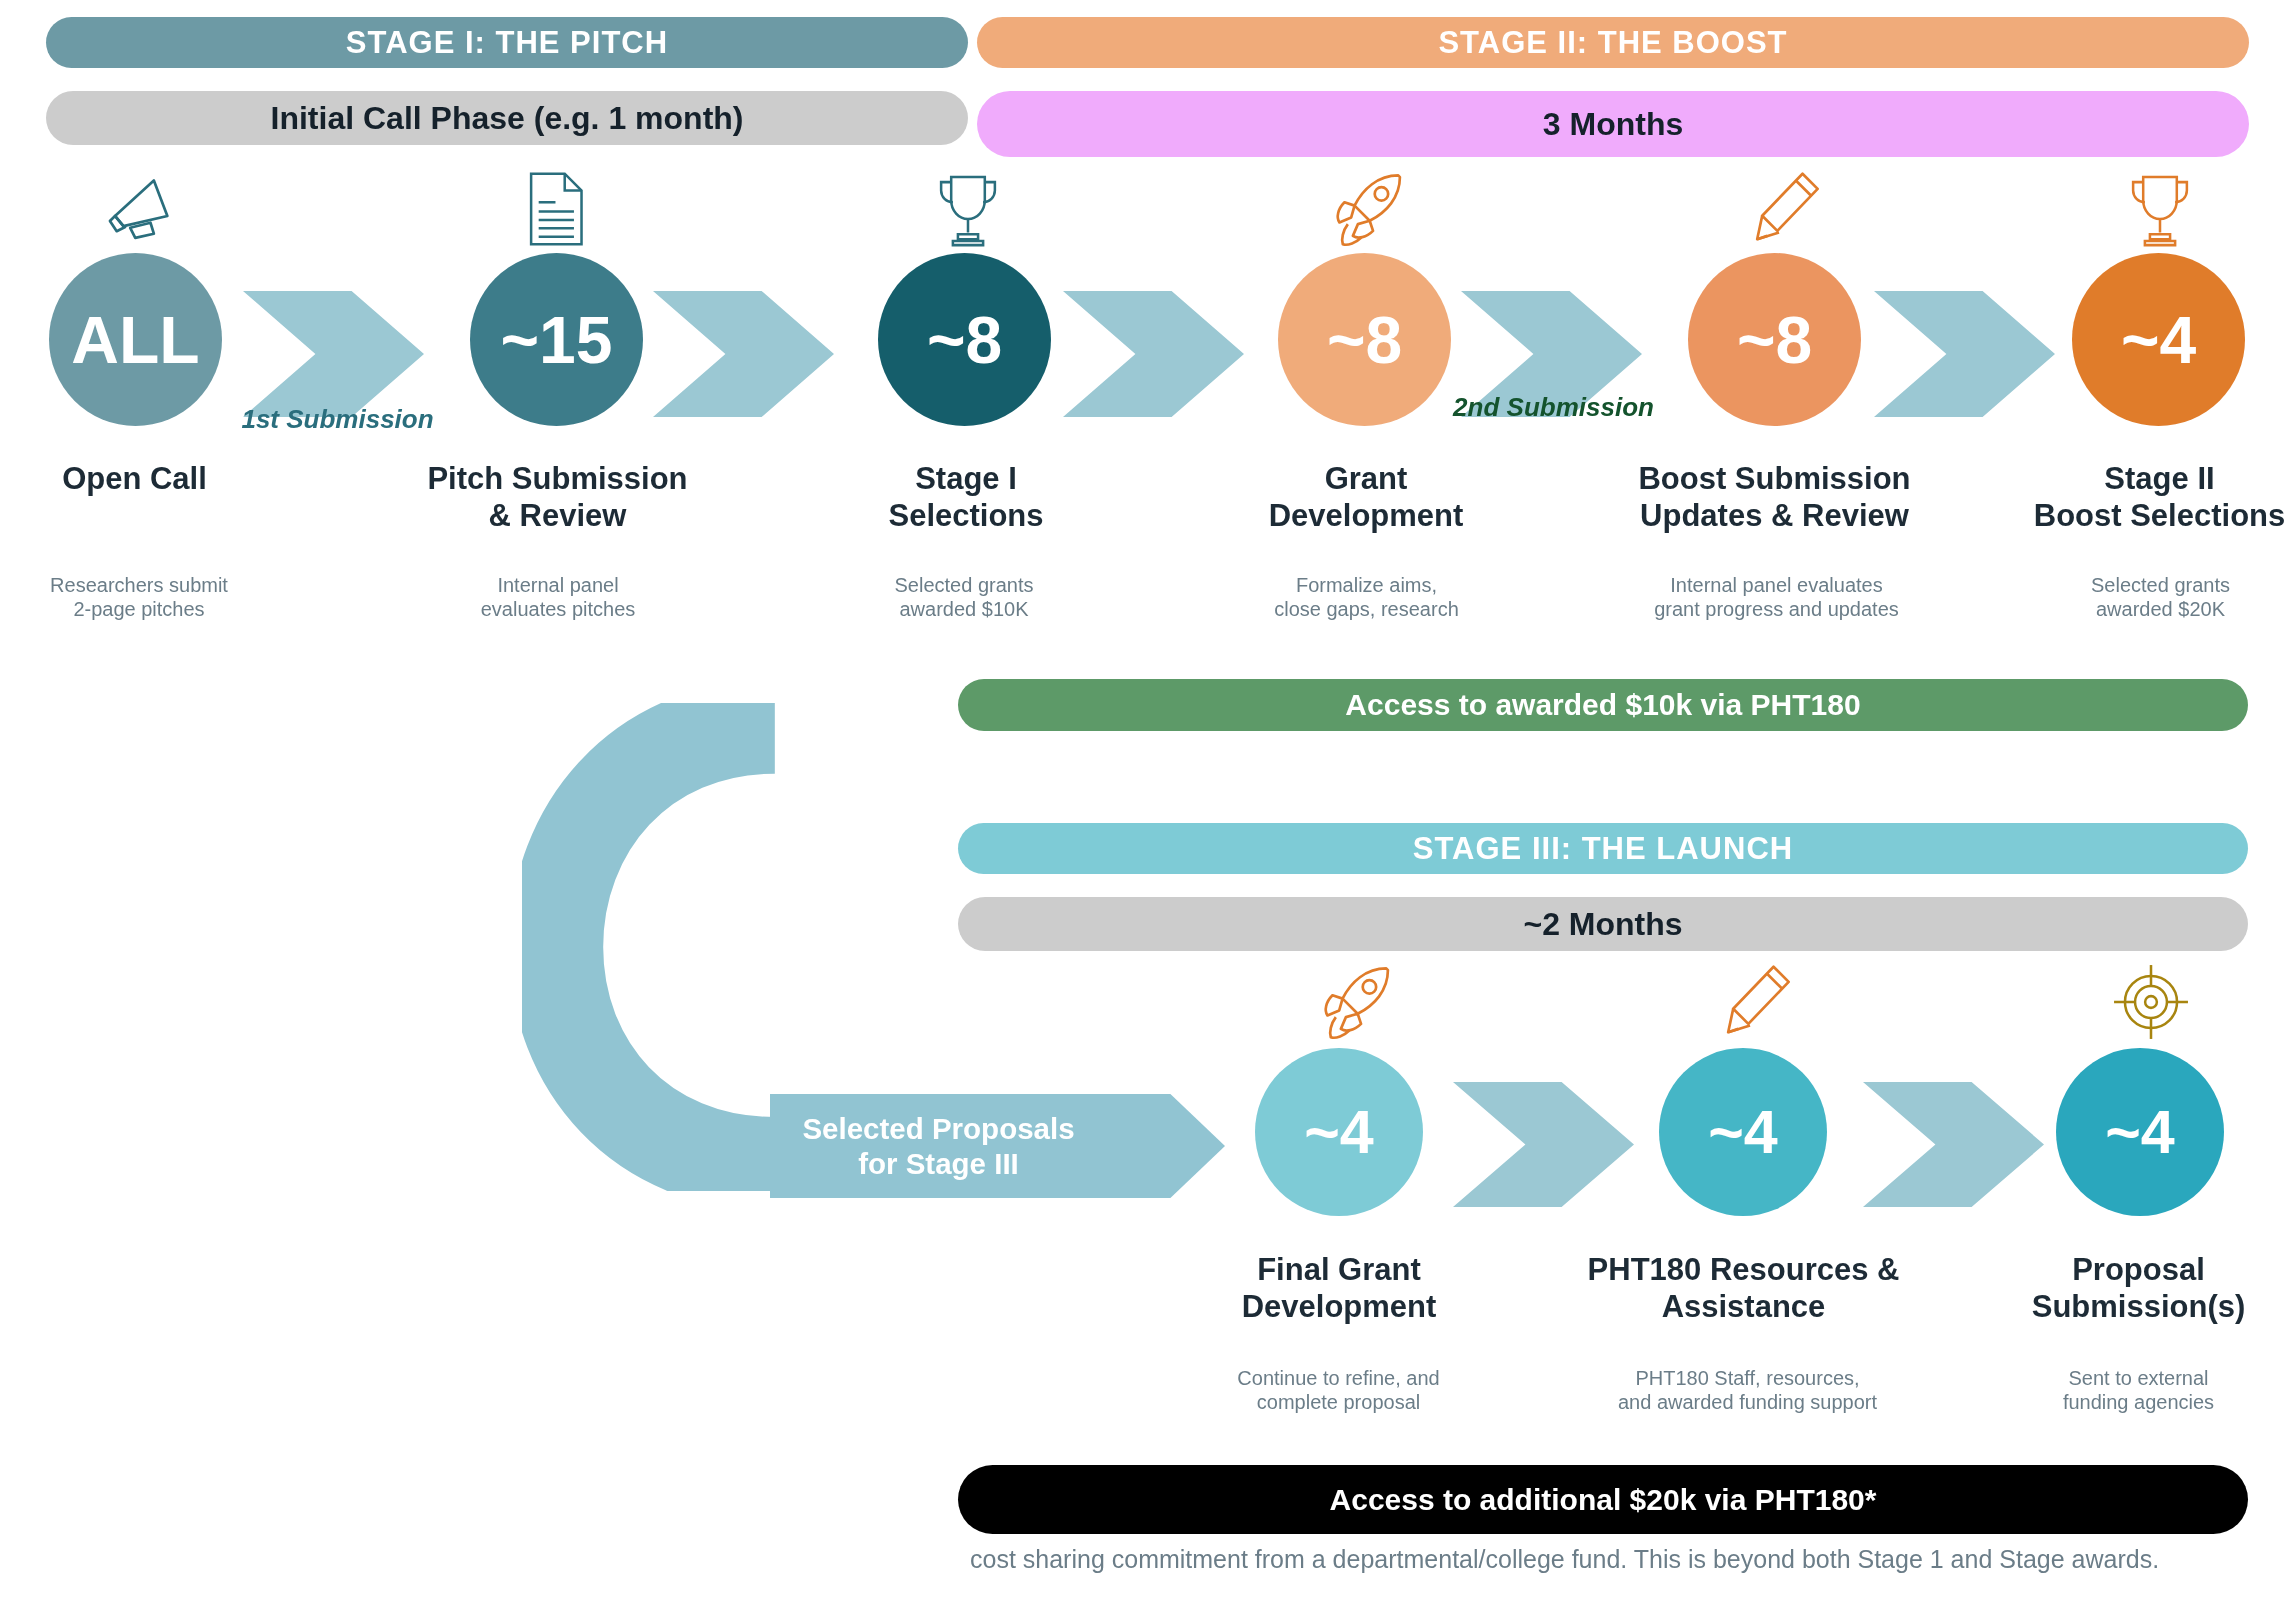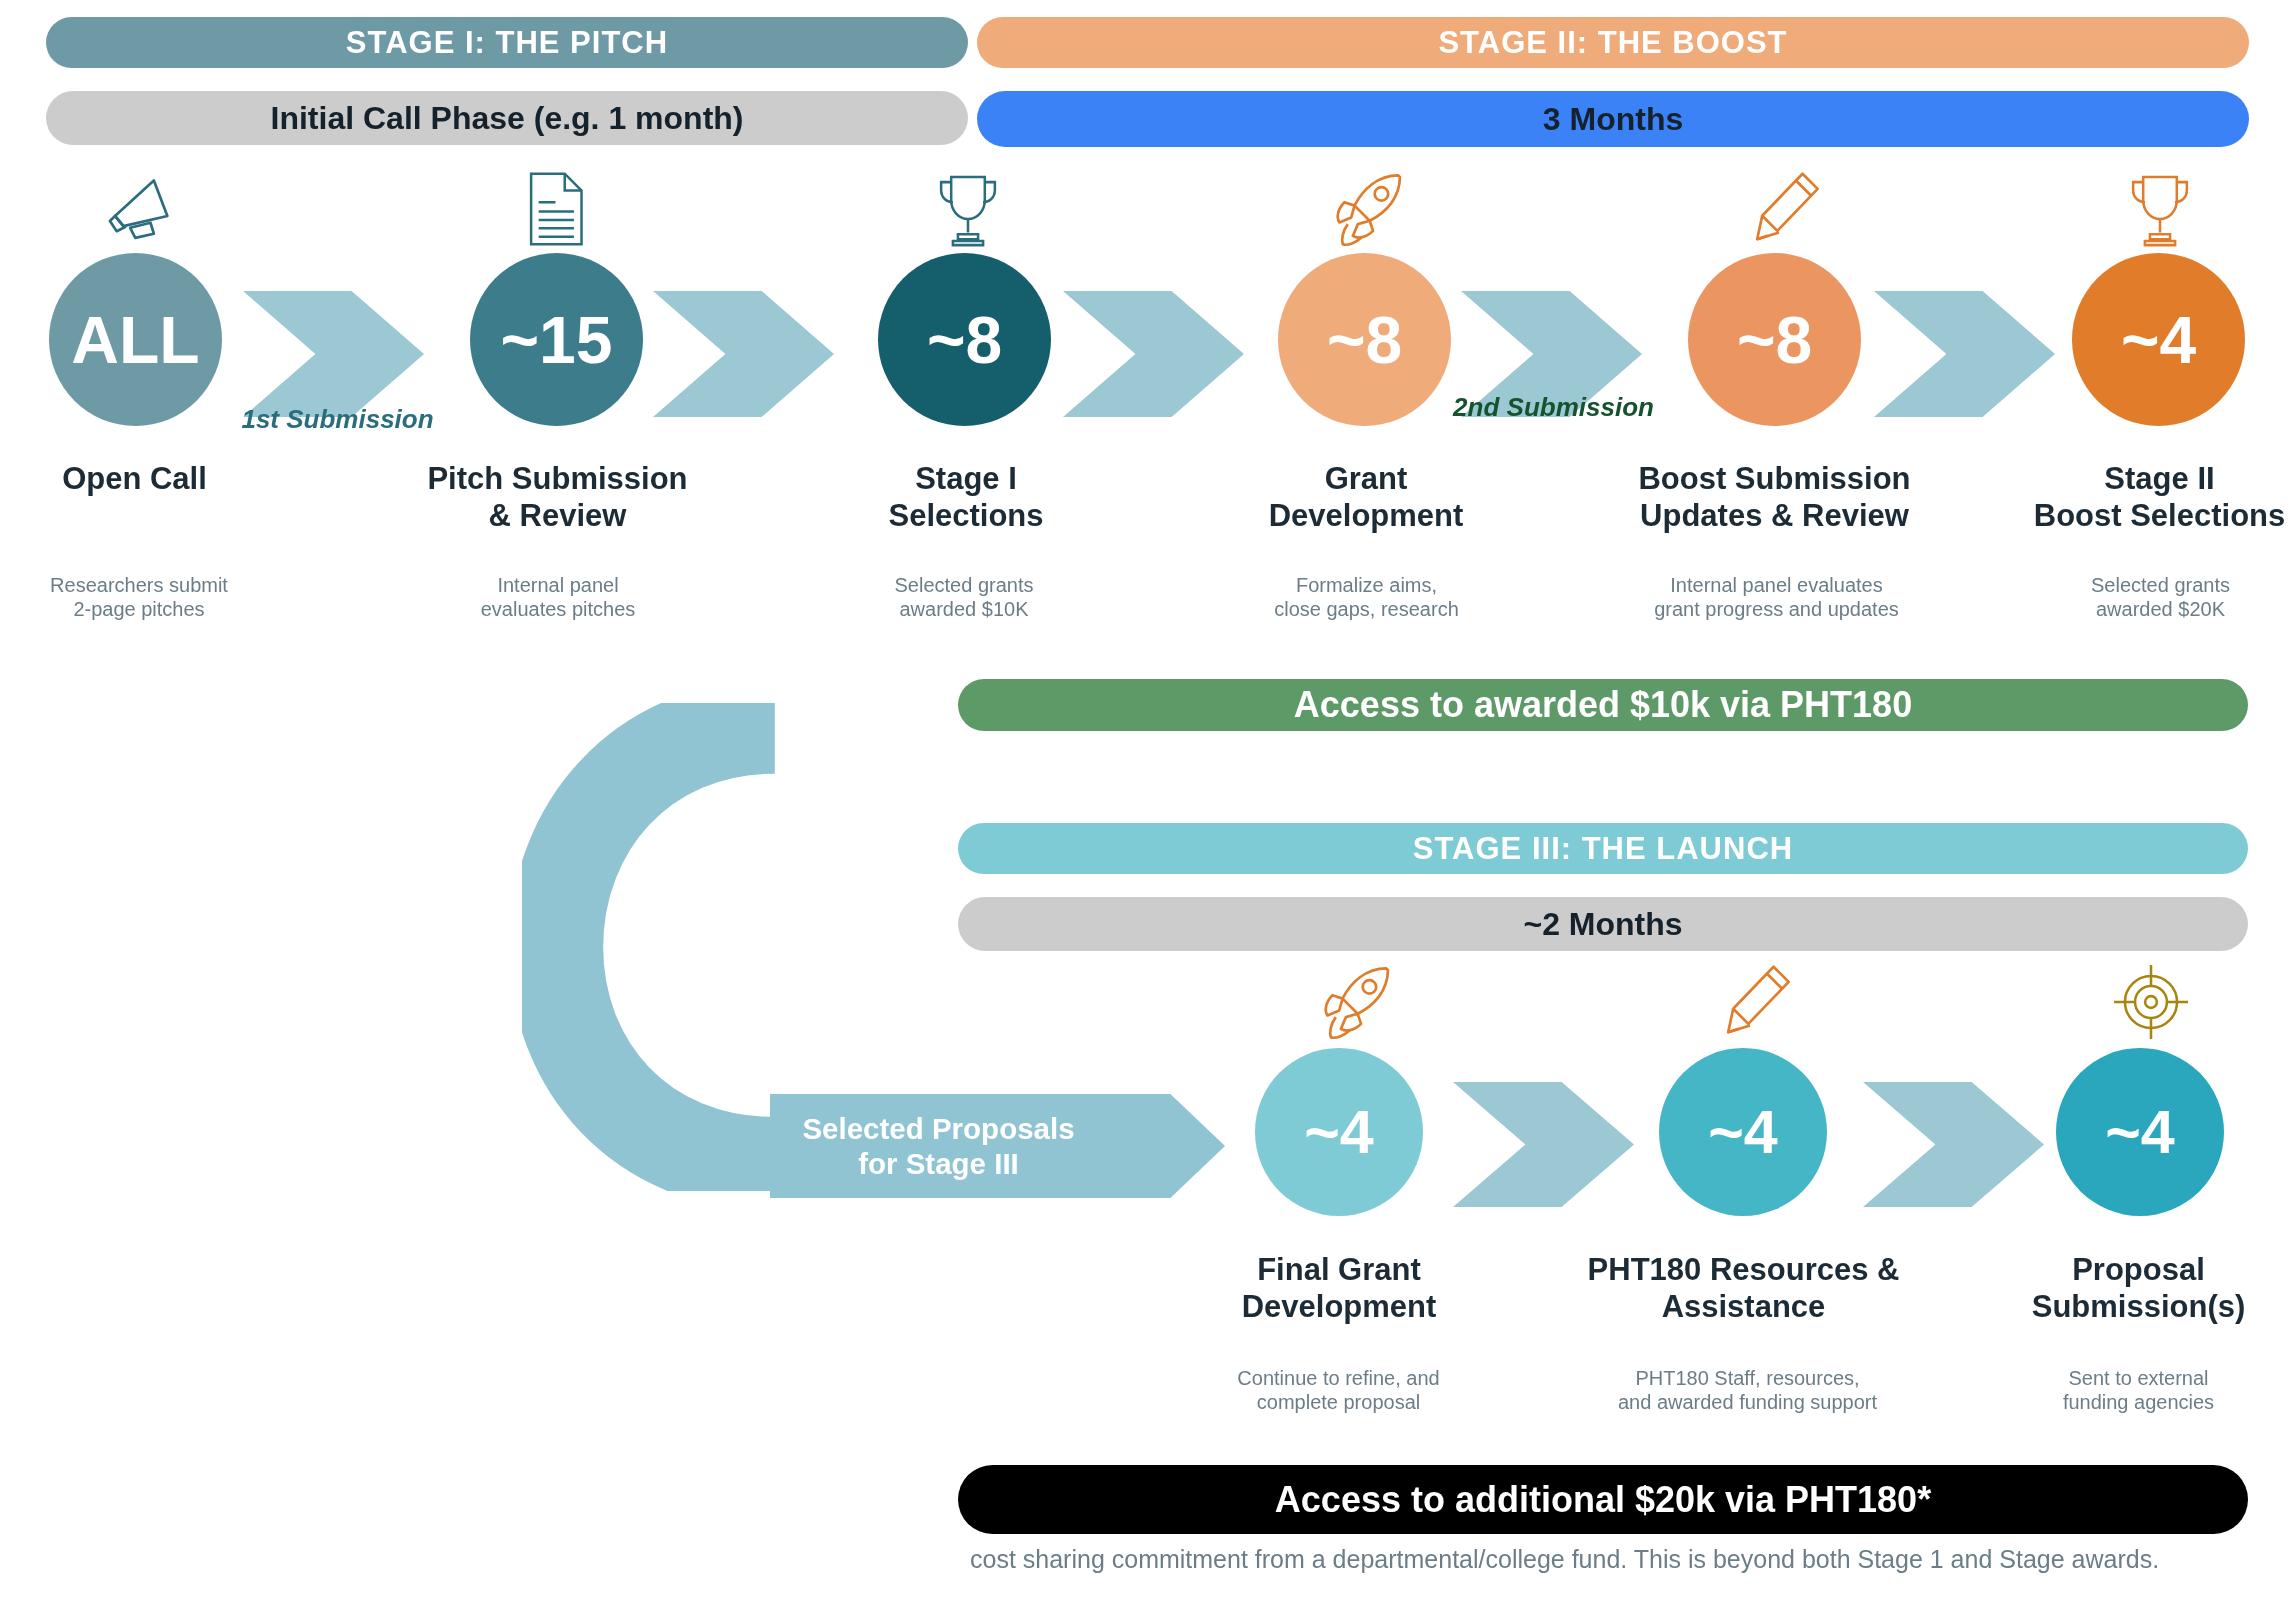--- a/index.html
+++ b/index.html
@@ -8,21 +8,21 @@
     font-family:"Liberation Sans","DejaVu Sans",sans-serif;
   }
 
   
   .pill{
     position:absolute;display:flex;align-items:center;justify-content:center;
     border-radius:40px;box-sizing:border-box;text-align:center;
   }
   .pill-stage{color:#ffffff;font-weight:700;font-size:31px;letter-spacing:1px;}
   .pill-phase{color:#15212b;font-weight:700;font-size:32px;}
-  .pill-green{color:#ffffff;font-weight:700;font-size:36px;align-items:center;}
+  .pill-green{color:#ffffff;font-weight:700;font-size:30px;align-items:center;}
 
   
   .node{position:absolute;display:flex;align-items:center;justify-content:center;}
   .circle{
     border-radius:50%;display:flex;align-items:center;justify-content:center;
     color:#fff;font-weight:700;line-height:1;
   }
   .c-big{font-size:66px;}
   .c-med{font-size:61px;}
 
@@ -73,21 +73,21 @@
 <div class="pill pill-stage" style="left:46px;top:17px;width:922px;height:51px;background:#6d9aa5;">
   <span>STAGE I: THE PITCH</span>
 </div>
 <div class="pill pill-stage" style="left:977px;top:17px;width:1272px;height:51px;background:#f0ab7a;">
   <span>STAGE II: THE BOOST</span>
 </div>
 
 <div class="pill pill-phase" style="left:46px;top:91px;width:922px;height:54px;background:#cccccc;">
   <span>Initial Call Phase (e.g. 1 month)</span>
 </div>
-<div class="pill pill-phase" style="left:977px;top:91px;width:1272px;height:56px;background:#3b82f6;">
+<div class="pill pill-phase" style="left:977px;top:91px;width:1272px;height:66px;background:#f0abfc;">
   <span>3 Months</span>
 </div>
 
 <div class="icon" style="left:93px;top:167px;width:93px;height:76px;">
   <svg width="93" height="76" viewBox="0 0 110 90" fill="none" stroke="#2a6e7d" stroke-width="3.2" stroke-linejoin="round">
     <path d="M26 58 L72 16 L88 58 L36 70 Z"></path>
     <path d="M26 58 L20 64 L28 76 L38 71 L36 70 Z"></path>
     <path d="M44 72 L50 84 L72 79 L68 66 Z"></path>
   </svg>
 </div>

